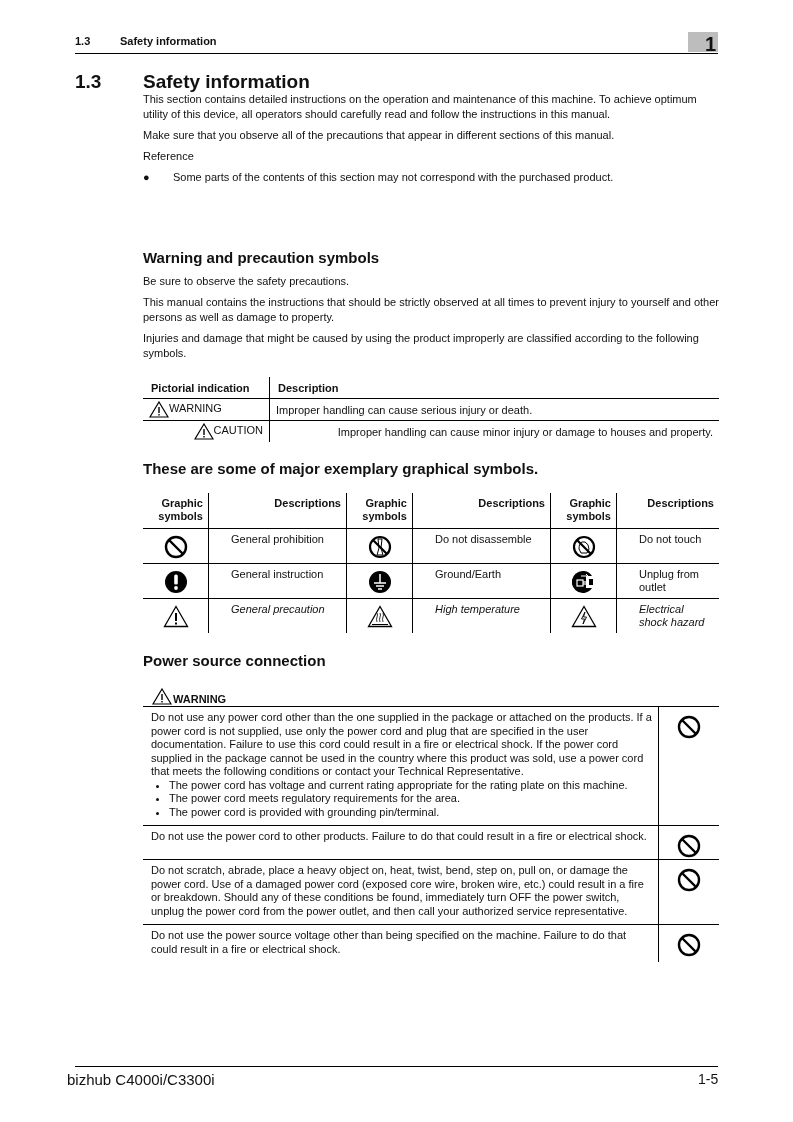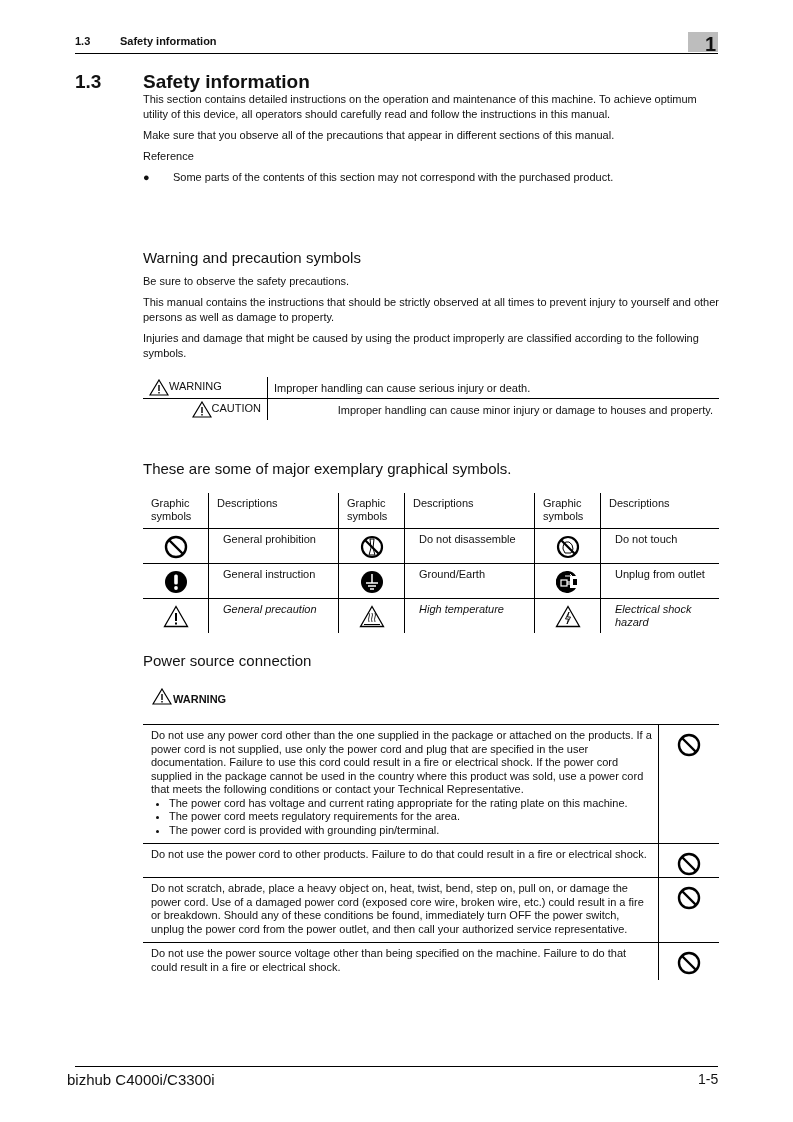--- a/index.html
+++ b/index.html
@@ -12,43 +12,43 @@
   .hdr-chap { left: 688px; top: 32px; width: 30px; height: 20px; background: #bdbdbd; text-align: right; font-size: 20px; font-weight: bold; line-height: 24px; box-sizing: border-box; padding-right: 2px; }
   .hdr-rule { left: 75px; top: 53px; width: 643px; height: 0; border-top: 1.5px solid #000; }
 
   .h1-num { left: 75px; top: 71px; font-size: 19px; font-weight: bold; }
   .h1-title { left: 143px; top: 71px; font-size: 19px; font-weight: bold; }
 
   .body { left: 143px; width: 576px; font-size: 11px; line-height: 15px; }
   .body p { margin: 0 0 6px 0; }
   .bullet { display: flex; }
   .bullet .dot { width: 30px; flex: none; }
-  .h2 { font-size: 15px; font-weight: normal; margin: 0; }
+  .h2 { font-size: 15px; font-weight: bold; margin: 0; }
 
   table { border-collapse: collapse; font-size: 11px; }
   
   .pic-table { left: 143px; top: 377px; width: 576px; }
   .pic-table th { text-align: left; font-weight: bold; padding: 3px 6px 3px 8px; border-bottom: 1.2px solid #000; height: 15px; }
   .pic-table td { padding: 2px 6px; border-bottom: 1px solid #000; height: 17px; }
   .pic-table th:first-child, .pic-table td:first-child { border-right: 1px solid #000; width: 112px; }
   .pic-table tr:last-child td { border-bottom: none; text-align: right; }
 
   
   .sym-table { left: 143px; top: 493px; width: 576px; }
-  .sym-table th { text-align: left; font-weight: normal; vertical-align: top; padding: 4px 5px 4px 8px; line-height: 13px; border-bottom: 1.2px solid #000; height: 27px; }
-  .sym-table td { vertical-align: top; padding: 4px 5px 4px 14px; border-bottom: 1px solid #000; height: 26px; line-height: 13px; }
+  .sym-table th { text-align: right; font-weight: bold; vertical-align: top; padding: 4px 5px 4px 8px; line-height: 13px; border-bottom: 1.2px solid #000; height: 27px; }
+  .sym-table td { vertical-align: top; padding: 4px 5px 4px 22px; border-bottom: 1px solid #000; height: 26px; line-height: 13px; }
   .sym-table tr:last-child td { border-bottom: none; font-style: italic; }
   .sym-table .c-sym { width: 56px; text-align: center; }
   .sym-table .c-desc { width: 110px; }
   .sym-table .br { border-right: 1px solid #000; }
   .sym-table td.c-sym { padding: 6px 0 0 0; }
 
   
   .warn-label { left: 152px; top: 688px; font-size: 11px; font-weight: bold; display: flex; align-items: flex-end; gap: 1px; }
-  .warn-table { left: 143px; top: 706px; width: 576px; margin-top: 18px; }
+  .warn-table { left: 143px; top: 706px; width: 576px; }
   .warn-table td { border-top: 1.2px solid #000; vertical-align: top; font-size: 11px; line-height: 13.5px; }
   .warn-table td.txt { padding: 4px 6px 6px 8px; }
   .warn-table td.ico { width: 58px; border-left: 1px solid #000; text-align: center; padding-top: 8px; }
   .warn-table ul { margin: 0; padding-left: 18px; }
   .warn-table li { margin: 0; }
 
   .ftr-rule { left: 75px; top: 1066px; width: 643px; height: 0; border-top: 1px solid #000; }
   .ftr-left { left: 67px; top: 1071px; font-size: 15px; }
   .ftr-right { left: 698px; top: 1071px; font-size: 14px; }
 
@@ -77,20 +77,24 @@
 
 <div class="abs body" style="top:250px;">
   <h2 class="h2" style="margin-bottom:9px;">Warning and precaution symbols</h2>
   <p>Be sure to observe the safety precautions.</p>
   <p>This manual contains the instructions that should be strictly observed at all times to prevent injury to yourself and other persons as well as damage to property.</p>
   <p>Injuries and damage that might be caused by using the product improperly are classified according to the following symbols.</p>
 </div>
 
 <table class="abs pic-table">
   <tbody>
+      <tr>
+    <th>Pictorial indication</th>
+    <th>Description</th>
+  </tr>
   <tr>
     <td>
       <svg width="20" height="17" viewBox="0 0 20 17">
             <path d="M10 1 L19 16 L1 16 Z" fill="none" stroke="#000" stroke-width="1.2"></path>
             <rect x="9.3" y="6" width="1.4" height="6" fill="#000"></rect>
             <rect x="9.3" y="13" width="1.4" height="1.5" fill="#000"></rect>
           </svg><span>WARNING</span>
     </td>
     <td>Improper handling can cause serious injury or death.</td>
   </tr>

